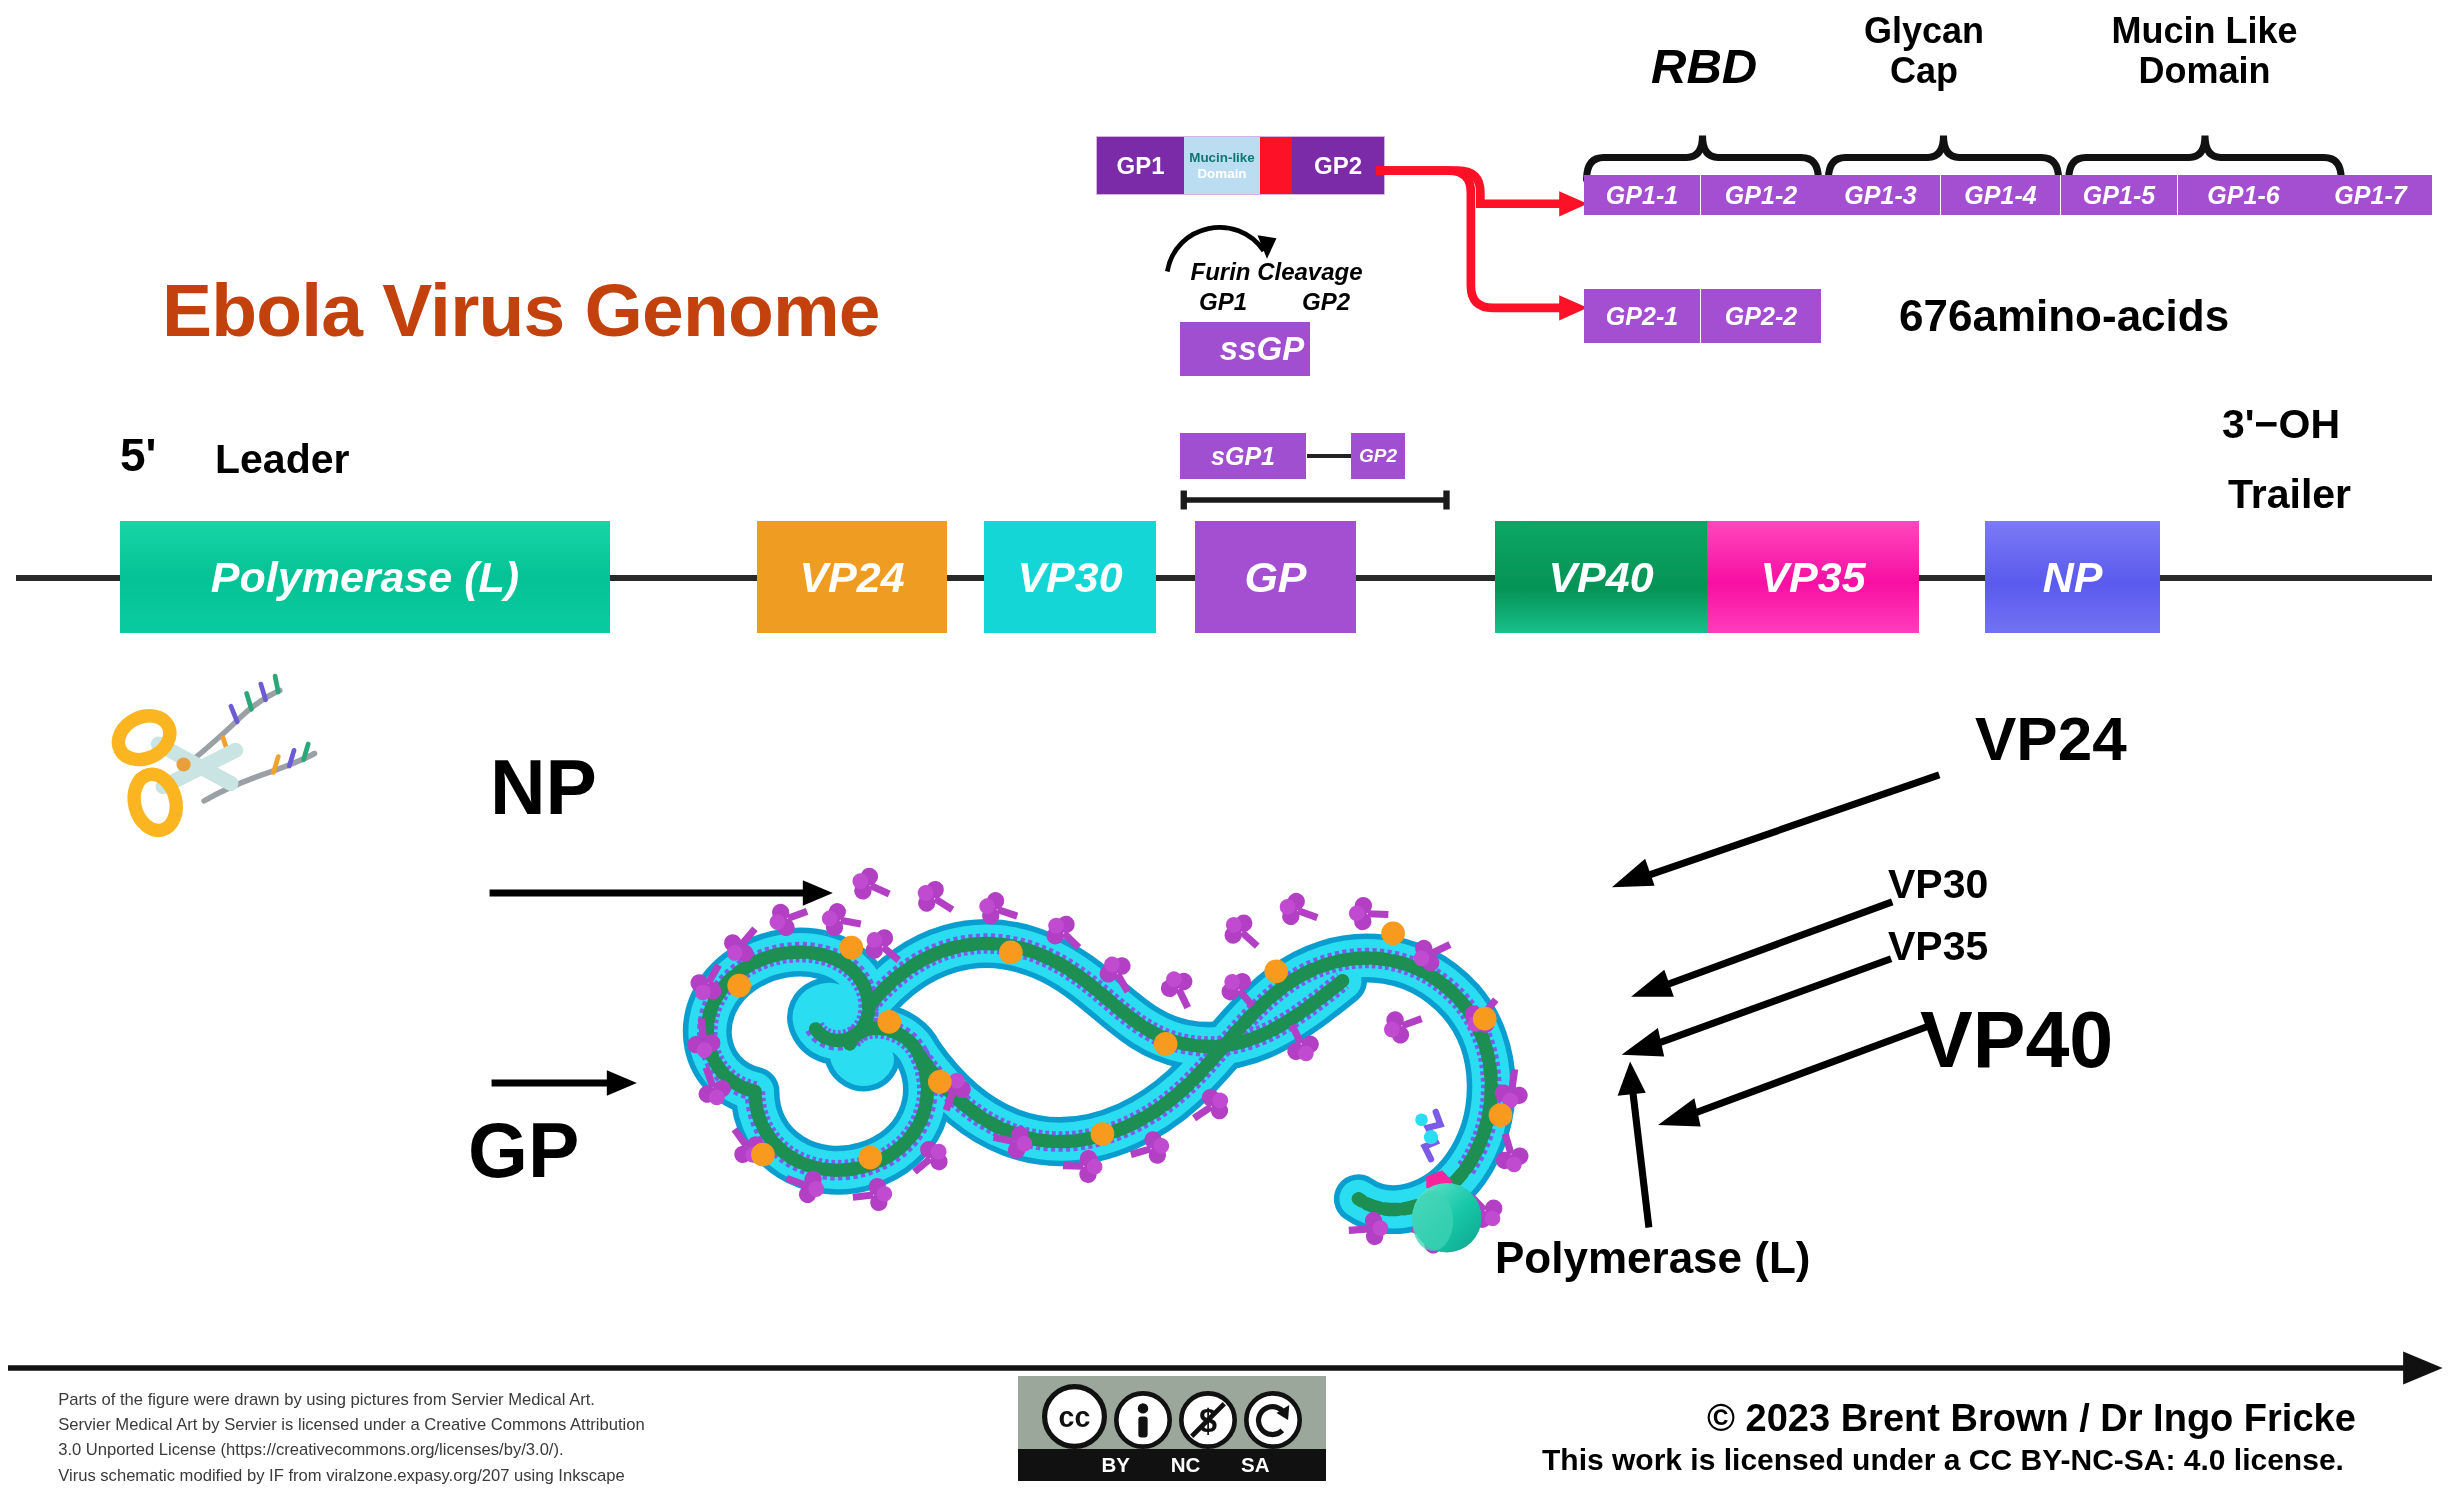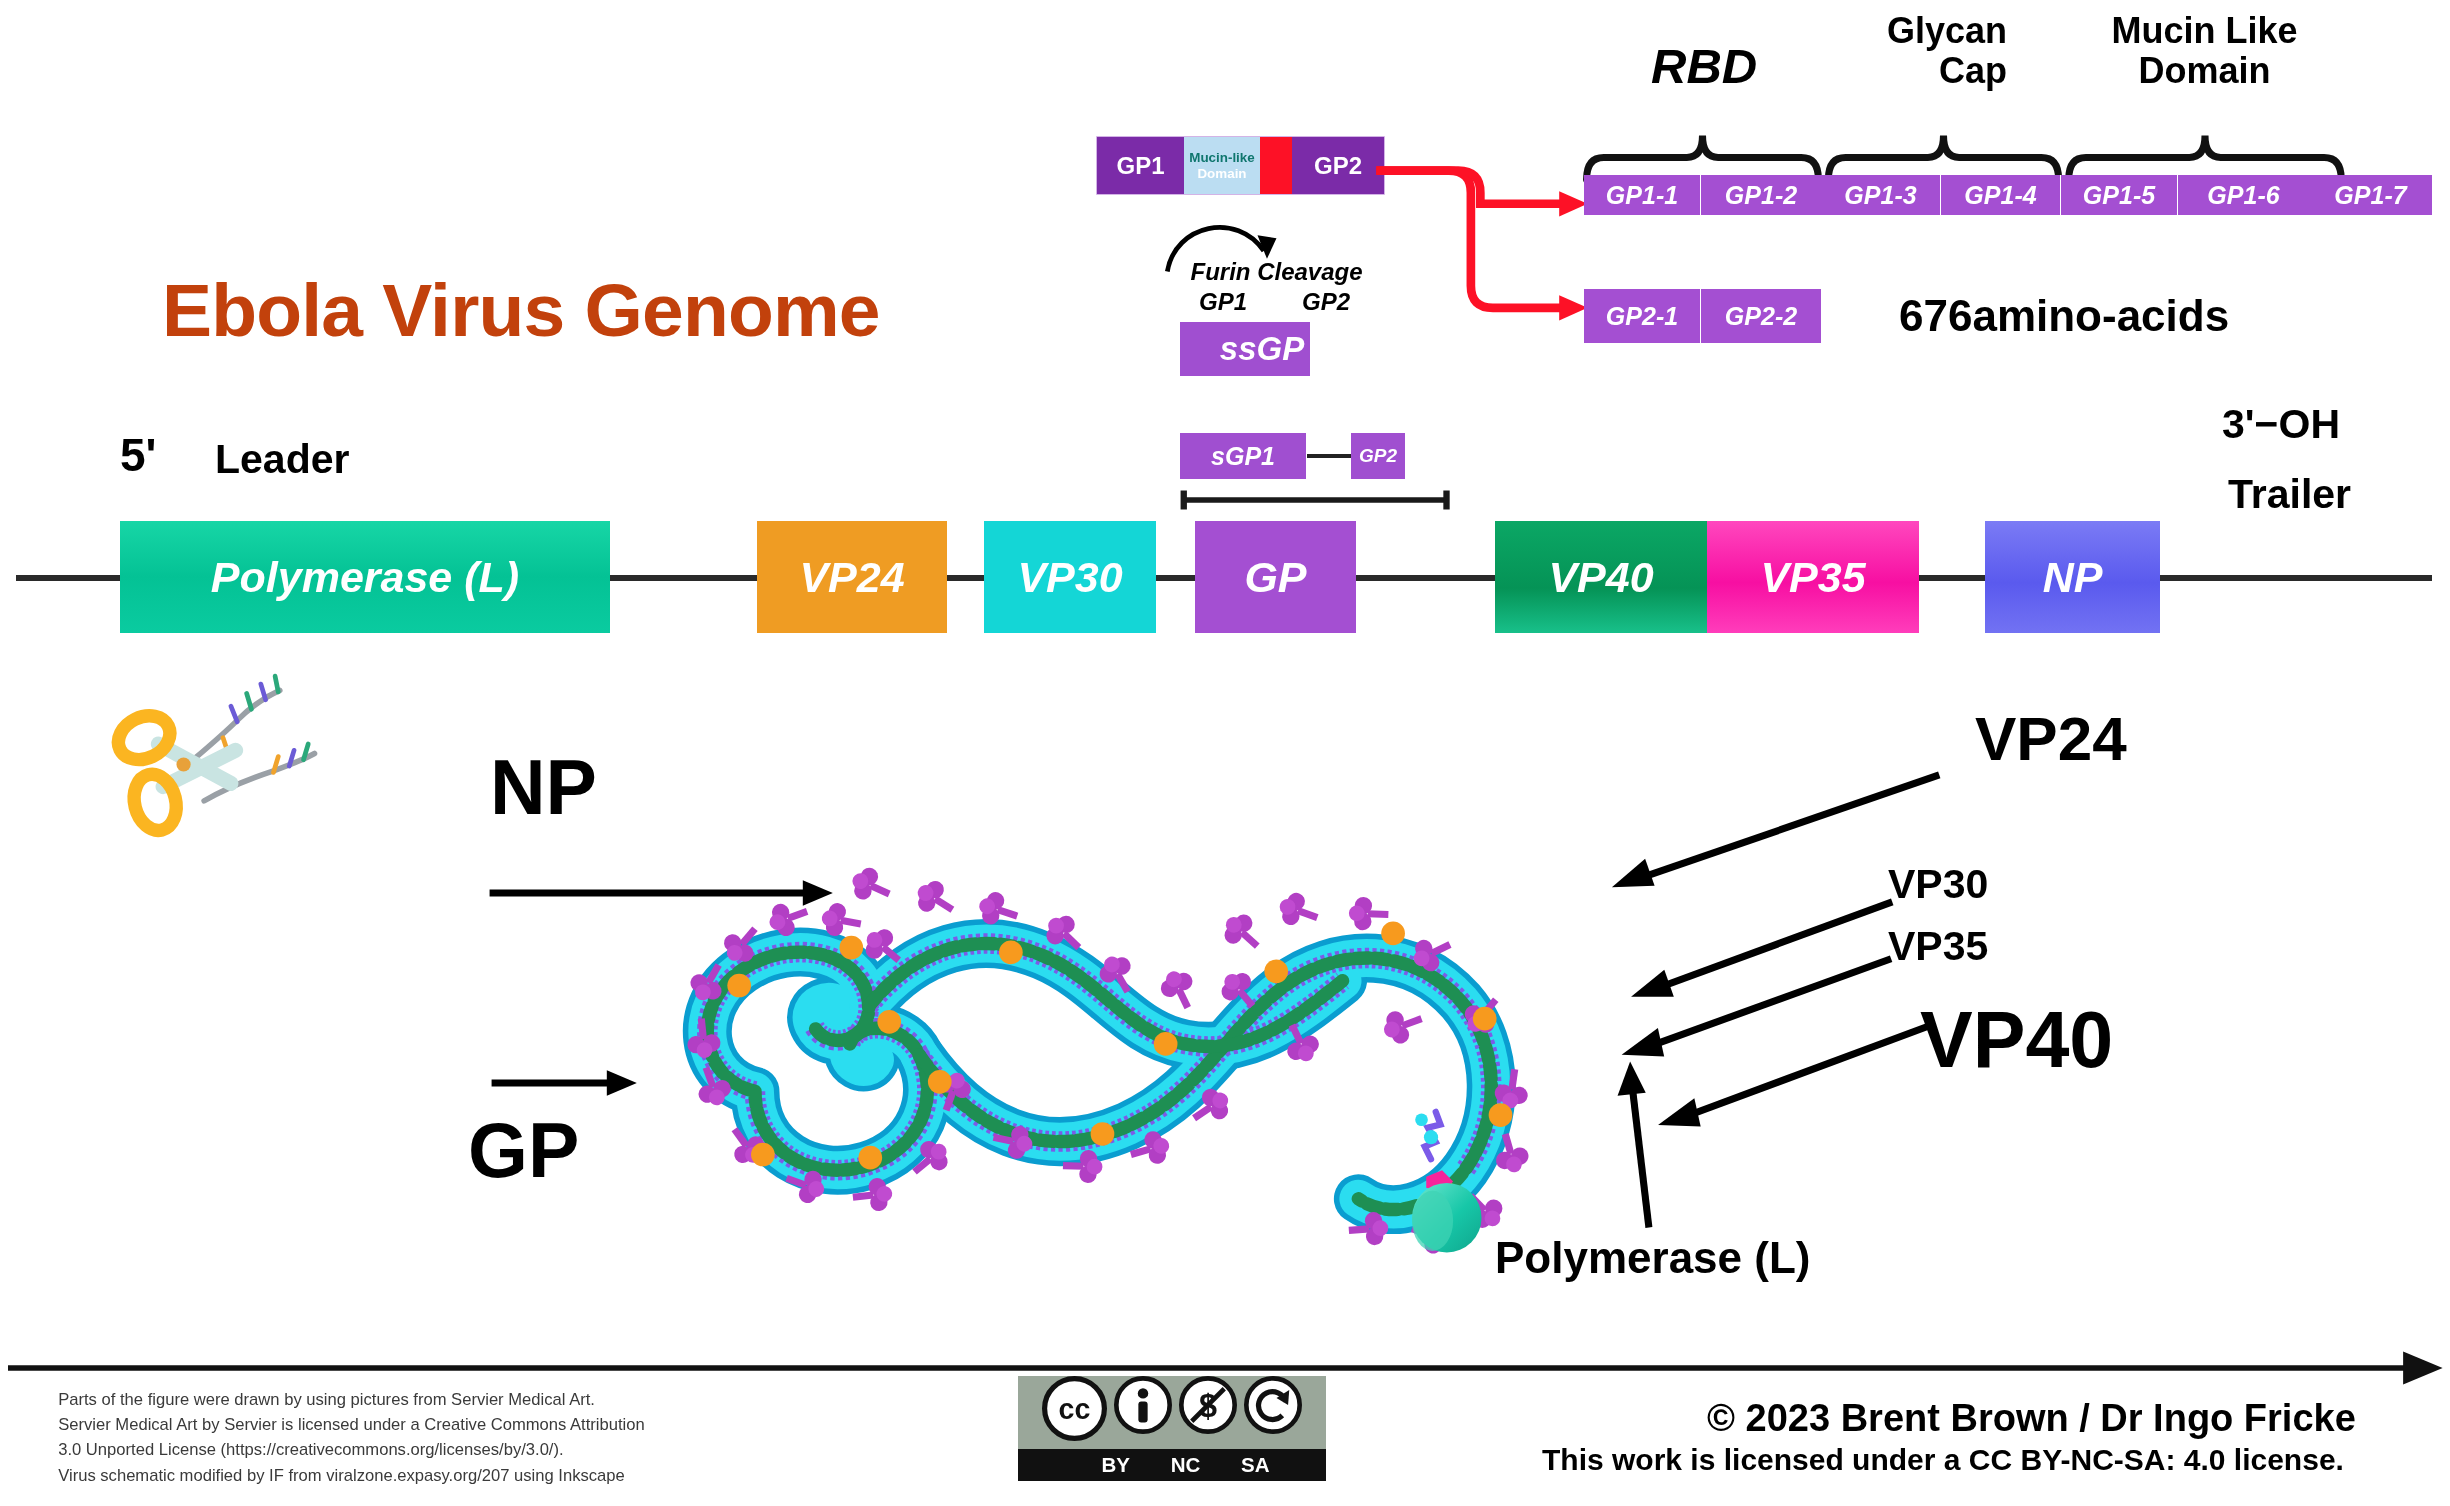--- a/index.html
+++ b/index.html
@@ -64,21 +64,21 @@
 
   <svg class="abs" style="left:1373px;top:147px;" width="221" height="205" viewBox="0 0 280 260">
     <path d="M4,30 L96,30 Q124,30 124,58 L124,176 Q124,204 152,204 L240,204" stroke="#FD1126" stroke-width="11" fill="none"></path>
     <path d="M4,30 L108,30 Q136,30 136,58 L136,72 L240,72" stroke="#FD1126" stroke-width="11" fill="none"></path>
     <path d="M236,56 L272,72 L236,88 Z" fill="#FD1126"></path>
     <path d="M236,188 L272,204 L236,220 Z" fill="#FD1126"></path>
   </svg>
 
   <div class="abs blk" style="left:1651px;top:38px;font-size:49px;font-style:italic;">RBD</div>
 
-  <div class="abs blk ctr" style="left:1841px;top:11px;width:166px;flex-direction:column;font-size:36px;line-height:1.12;display:flex;align-items:flex-end;">
+  <div class="abs blk ctr" style="left:1841px;top:11px;width:166px;flex-direction:column;font-size:36px;line-height:1.12;display:flex;">
     <span>Glycan</span>
     <span>Cap</span>
   </div>
 
   <div class="abs blk ctr" style="left:2086px;top:11px;width:237px;flex-direction:column;font-size:36px;line-height:1.12;display:flex;">
     <span>Mucin Like</span>
     <span>Domain</span>
   </div>
 
   <svg class="abs" style="left:1584px;top:134px;" width="237" height="47" viewBox="0 0 300 60">
@@ -366,21 +366,21 @@
   </svg>
 
   <div class="abs foot" style="left:14.2px;top:1387px;width:782px;">
     <div style="text-align:justify;">Parts of the figure were drawn by using pictures from Servier Medical Art.</div>
     <div>Servier Medical Art by Servier is licensed under a Creative Commons Attribution</div>
     <div>3.0 Unported License (https://creativecommons.org/licenses/by/3.0/).</div>
     <div>Virus schematic modified by IF from viralzone.expasy.org/207 using Inkscape</div>
   </div>
 
   <div class="abs ccbadge" style="left:1018px;top:1376px;width:308px;height:104px;">
-    <div style="display:flex;height:73px;align-items:flex-start;justify-content:space-around;padding:0 20px;">
+    <div style="display:flex;height:73px;align-items:flex-end;justify-content:space-around;padding:0 20px;">
       <svg width="65" height="65" viewBox="0 0 100 100">
         <circle cx="50" cy="50" r="46" fill="#fff" stroke="#111" stroke-width="8"></circle>
         <text x="50" y="66" text-anchor="middle" font-family="Liberation Sans, sans-serif" font-size="44" font-weight="700" fill="#111">cc</text>
       </svg>
       <svg width="58" height="58" viewBox="0 0 100 100">
         <circle cx="50" cy="50" r="46" fill="#fff" stroke="#111" stroke-width="8"></circle>
         <circle cx="50" cy="30" r="9" fill="#111"></circle>
         <rect x="42" y="44" width="16" height="36" rx="5" fill="#111"></rect>
       </svg>
       <svg width="58" height="58" viewBox="0 0 100 100">

